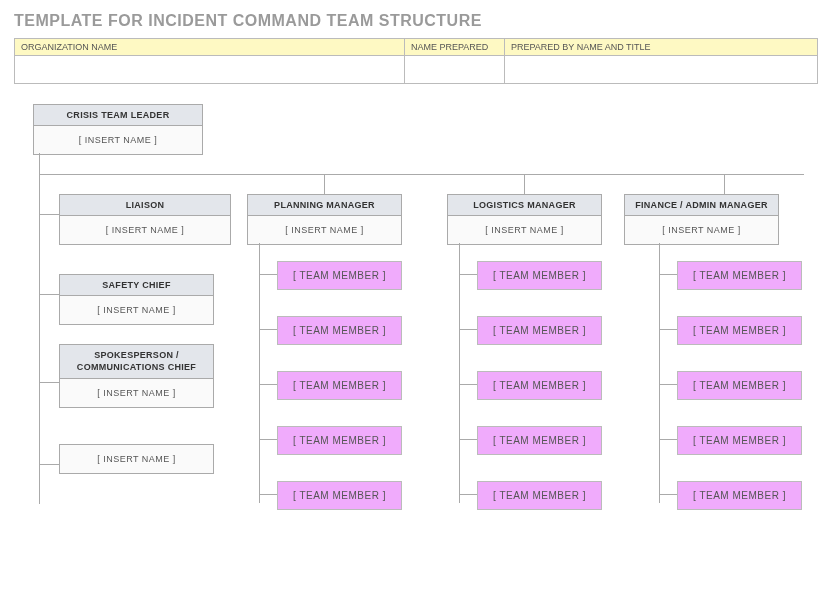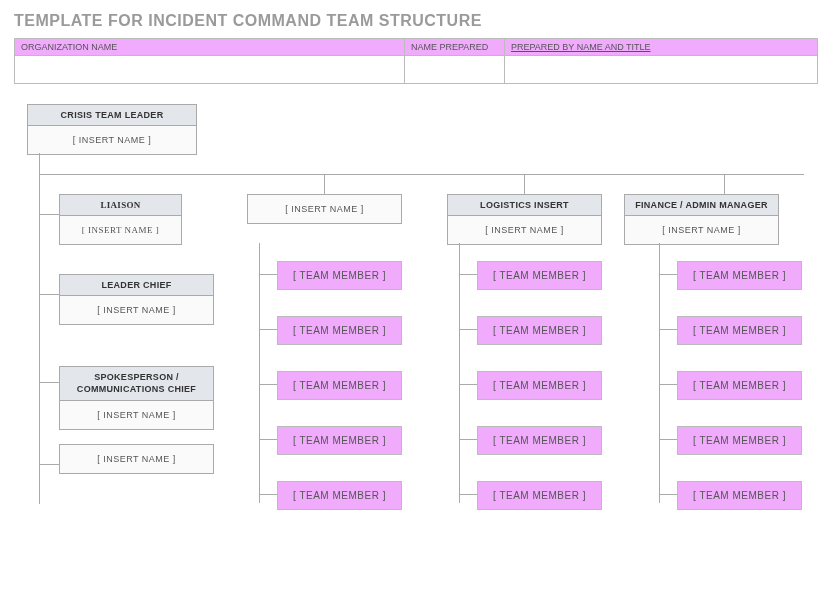--- a/index.html
+++ b/index.html
@@ -25,31 +25,31 @@
     margin-bottom: 20px;
   }
   .header-table td {
     border: 1px solid #bbb;
     padding: 3px 6px;
     font-size: 9px;
     color: #555;
     vertical-align: top;
   }
   .header-table .hd {
-    background: #f0abfc;
+    background: #fef9c3;
     height: 16px;
     text-align: left;
   }
   .header-table .val {
     height: 28px;
     background: #fff;
   }
   .col-org { width: 390px; }
   .col-date { width: 100px; }
-  .col-prep { text-align: center; text-decoration: underline; }
+  .col-prep { text-align: center; }
 
   .chart {
     position: relative;
     width: 804px;
     height: 470px;
   }
   .box {
     position: absolute;
     border: 1px solid #aaa;
     background: #fafafa;
@@ -97,72 +97,73 @@
   <tr>
     <td class="val"></td>
     <td class="val"></td>
     <td class="val"></td>
   </tr>
 </tbody>
   </table>
 
 <div class="chart">
 
-  <div class="box" style="left:13px; top:0; width:170px;">
+  <div class="box" style="left:19px; top:0; width:170px;">
     <div class="head">CRISIS TEAM LEADER</div>
     <div class="body">[ INSERT NAME ]</div>
   </div>
 
   <div class="line" style="left:25px; top:49px; width:1px; height:21px;"></div>
   <div class="line" style="left:25px; top:70px; width:765px; height:1px;"></div>
 
   <div class="line" style="left:25px; top:70px; width:1px; height:330px;"></div>
 
   <div class="line" style="left:25px; top:110px; width:20px; height:1px;"></div>
-  <div class="box" style="left:45px; top:90px; width:123px;font-family:Liberation Serif, serif;">
+  <div class="box" style="left:45px; top:90px; width:172px;">
     <div class="head">LIAISON</div>
     <div class="body">[ INSERT NAME ]</div>
   </div>
 
   <div class="line" style="left:25px; top:190px; width:20px; height:1px;"></div>
   <div class="box" style="left:45px; top:170px; width:155px;">
-    <div class="head">LEADER CHIEF</div>
+    <div class="head">SAFETY CHIEF</div>
     <div class="body">[ INSERT NAME ]</div>
   </div>
 
   <div class="line" style="left:25px; top:278px; width:20px; height:1px;"></div>
-  <div class="box" style="left:45px; top:262px; width:155px;">
+  <div class="box" style="left:45px; top:240px; width:155px;">
     <div class="head" style="line-height:1.3;">SPOKESPERSON / COMMUNICATIONS CHIEF</div>
     <div class="body">[ INSERT NAME ]</div>
   </div>
 
   <div class="line" style="left:25px; top:360px; width:20px; height:1px;"></div>
   <div class="box" style="left:45px; top:340px; width:155px;">
     <div class="body">[ INSERT NAME ]</div>
   </div>
 
   <div class="line" style="left:310px; top:70px; width:1px; height:20px;"></div>
   <div class="box" style="left:233px; top:90px; width:155px;">
+    <div class="head">PLANNING MANAGER</div>
     <div class="body">[ INSERT NAME ]</div>
   </div>
   <div class="line" style="left:245px; top:139px; width:1px; height:260px;"></div>
   <div class="line" style="left:245px; top:170px; width:18px; height:1px;"></div>
   <div class="member" style="left:263px; top:157px; width:125px;">[ TEAM MEMBER ]</div>
   <div class="line" style="left:245px; top:225px; width:18px; height:1px;"></div>
   <div class="member" style="left:263px; top:212px; width:125px;">[ TEAM MEMBER ]</div>
   <div class="line" style="left:245px; top:280px; width:18px; height:1px;"></div>
   <div class="member" style="left:263px; top:267px; width:125px;">[ TEAM MEMBER ]</div>
   <div class="line" style="left:245px; top:335px; width:18px; height:1px;"></div>
   <div class="member" style="left:263px; top:322px; width:125px;">[ TEAM MEMBER ]</div>
   <div class="line" style="left:245px; top:390px; width:18px; height:1px;"></div>
   <div class="member" style="left:263px; top:377px; width:125px;">[ TEAM MEMBER ]</div>
 
   <div class="line" style="left:510px; top:70px; width:1px; height:20px;"></div>
   <div class="box" style="left:433px; top:90px; width:155px;">
-    <div class="head">LOGISTICS INSERT</div>
+    <div class="head">LOGISTICS MANAGER</div>
     <div class="body">[ INSERT NAME ]</div>
   </div>
   <div class="line" style="left:445px; top:139px; width:1px; height:260px;"></div>
   <div class="line" style="left:445px; top:170px; width:18px; height:1px;"></div>
   <div class="member" style="left:463px; top:157px; width:125px;">[ TEAM MEMBER ]</div>
   <div class="line" style="left:445px; top:225px; width:18px; height:1px;"></div>
   <div class="member" style="left:463px; top:212px; width:125px;">[ TEAM MEMBER ]</div>
   <div class="line" style="left:445px; top:280px; width:18px; height:1px;"></div>
   <div class="member" style="left:463px; top:267px; width:125px;">[ TEAM MEMBER ]</div>
   <div class="line" style="left:445px; top:335px; width:18px; height:1px;"></div>

